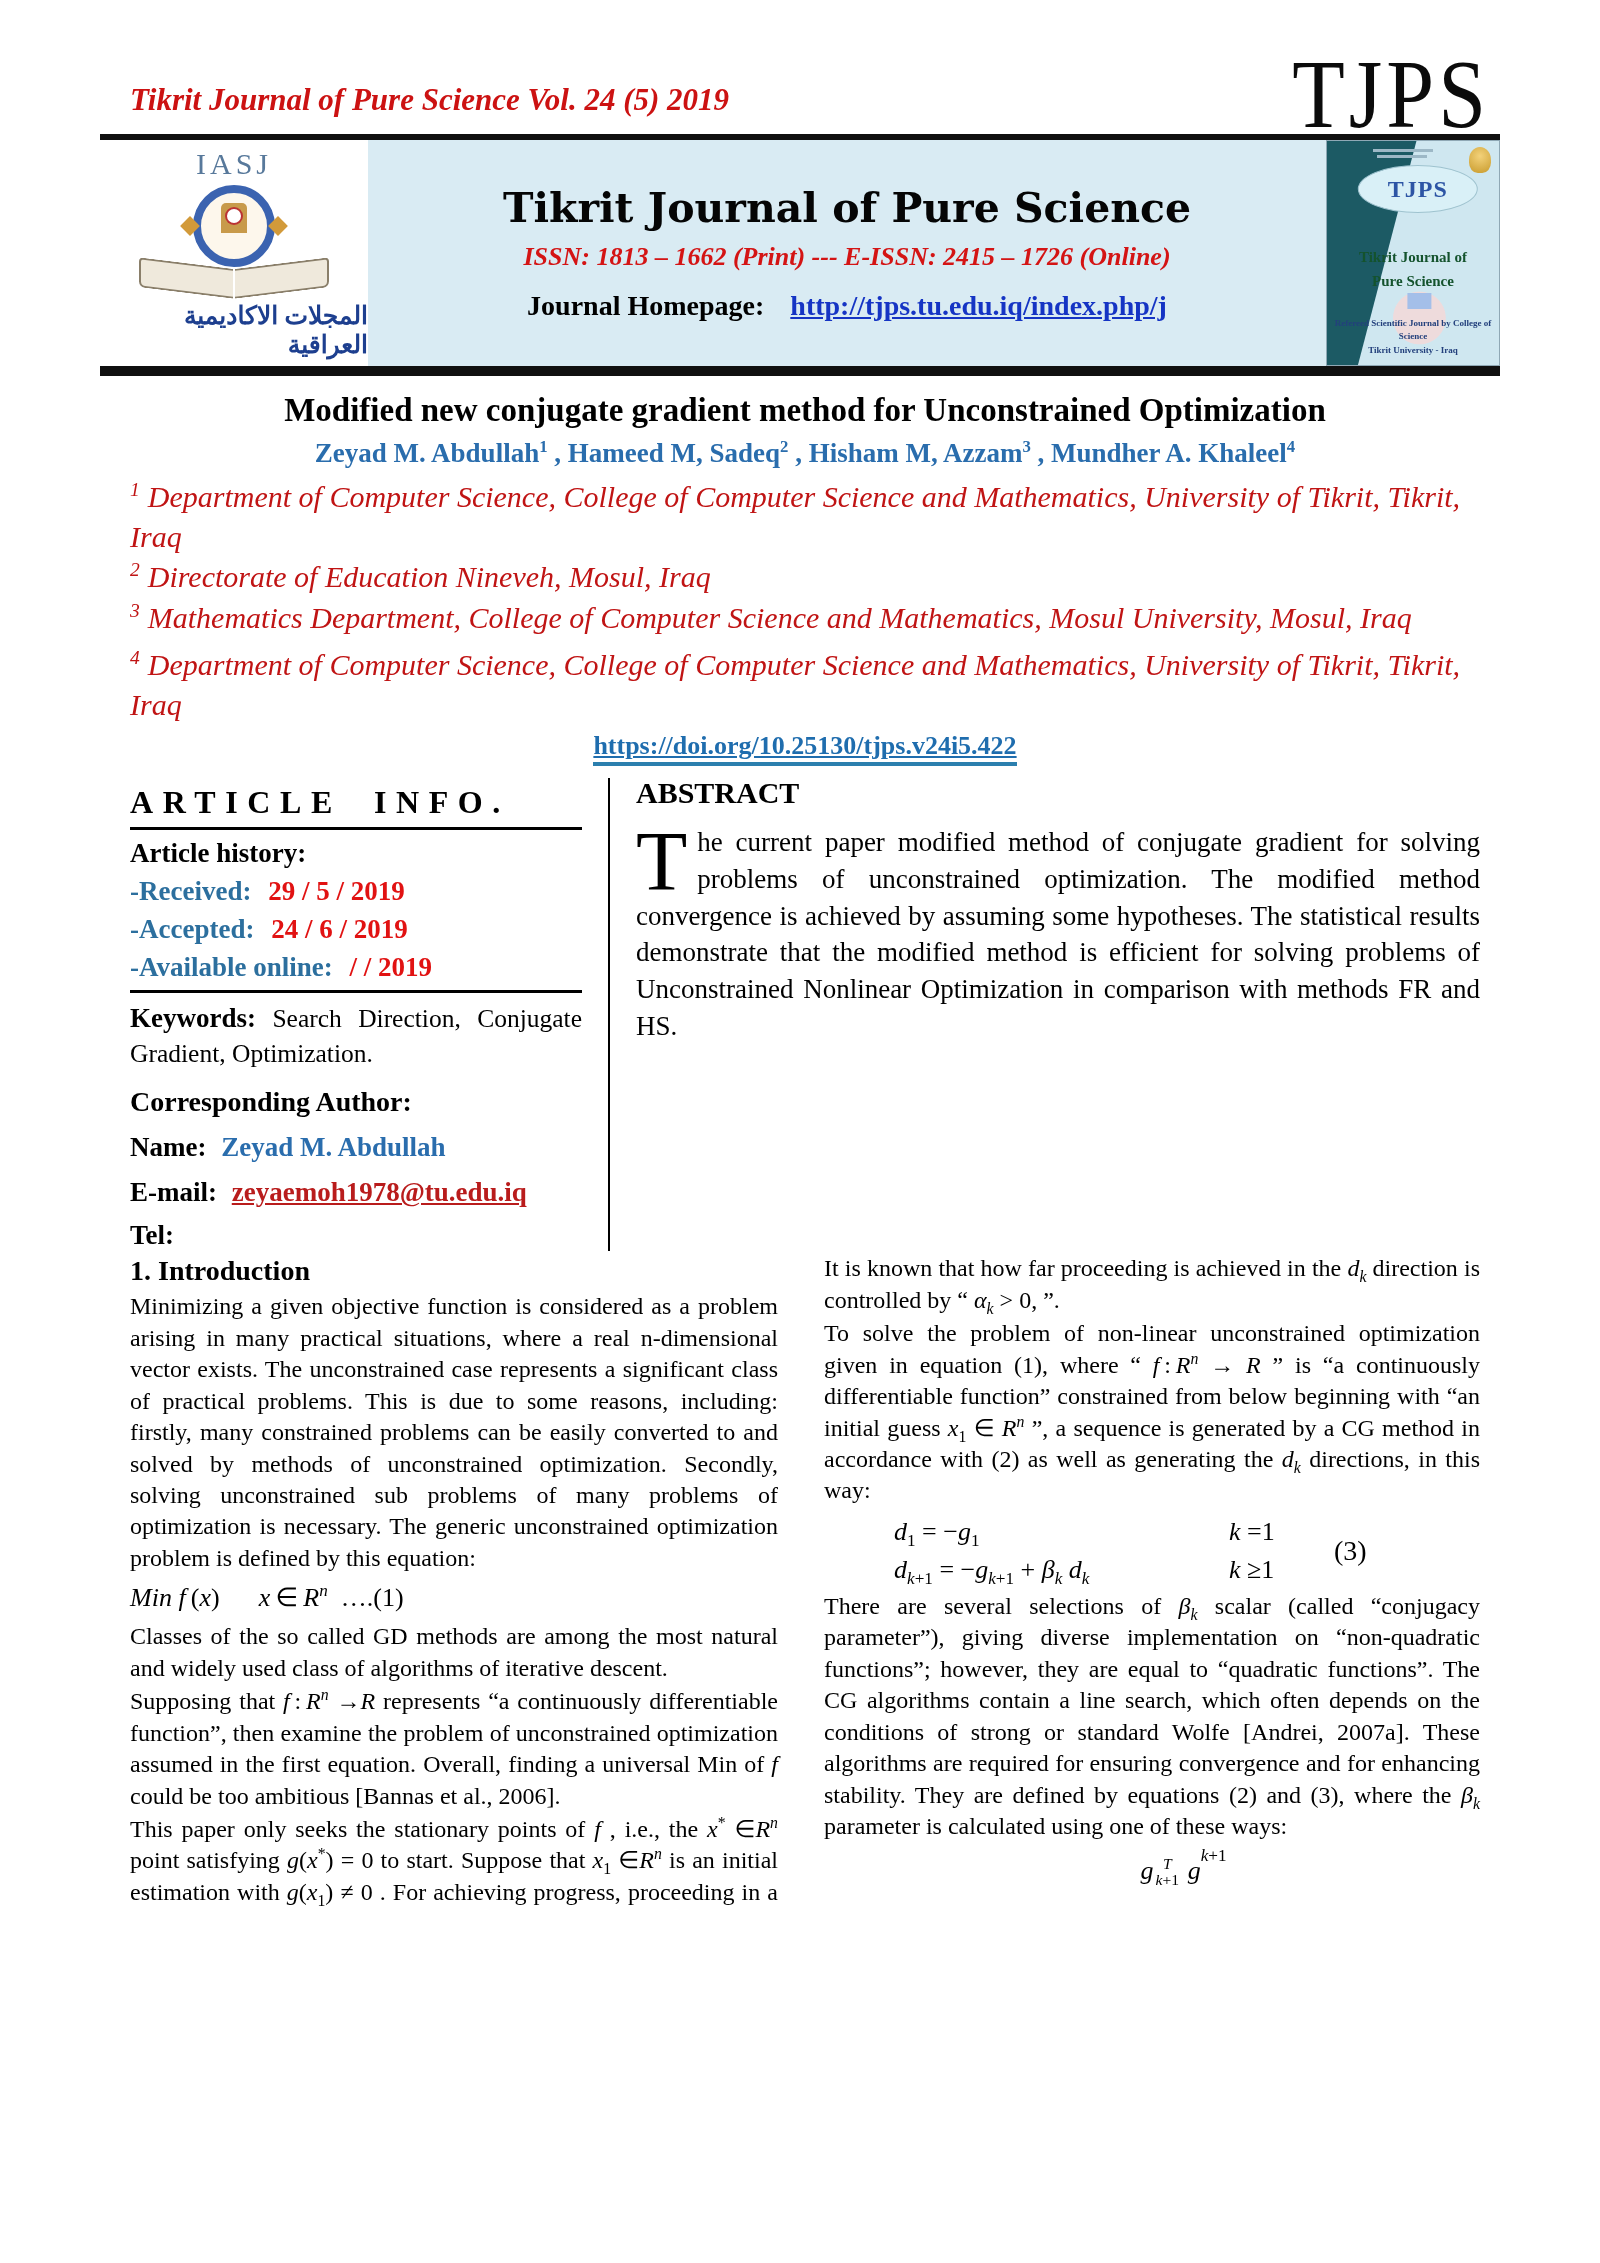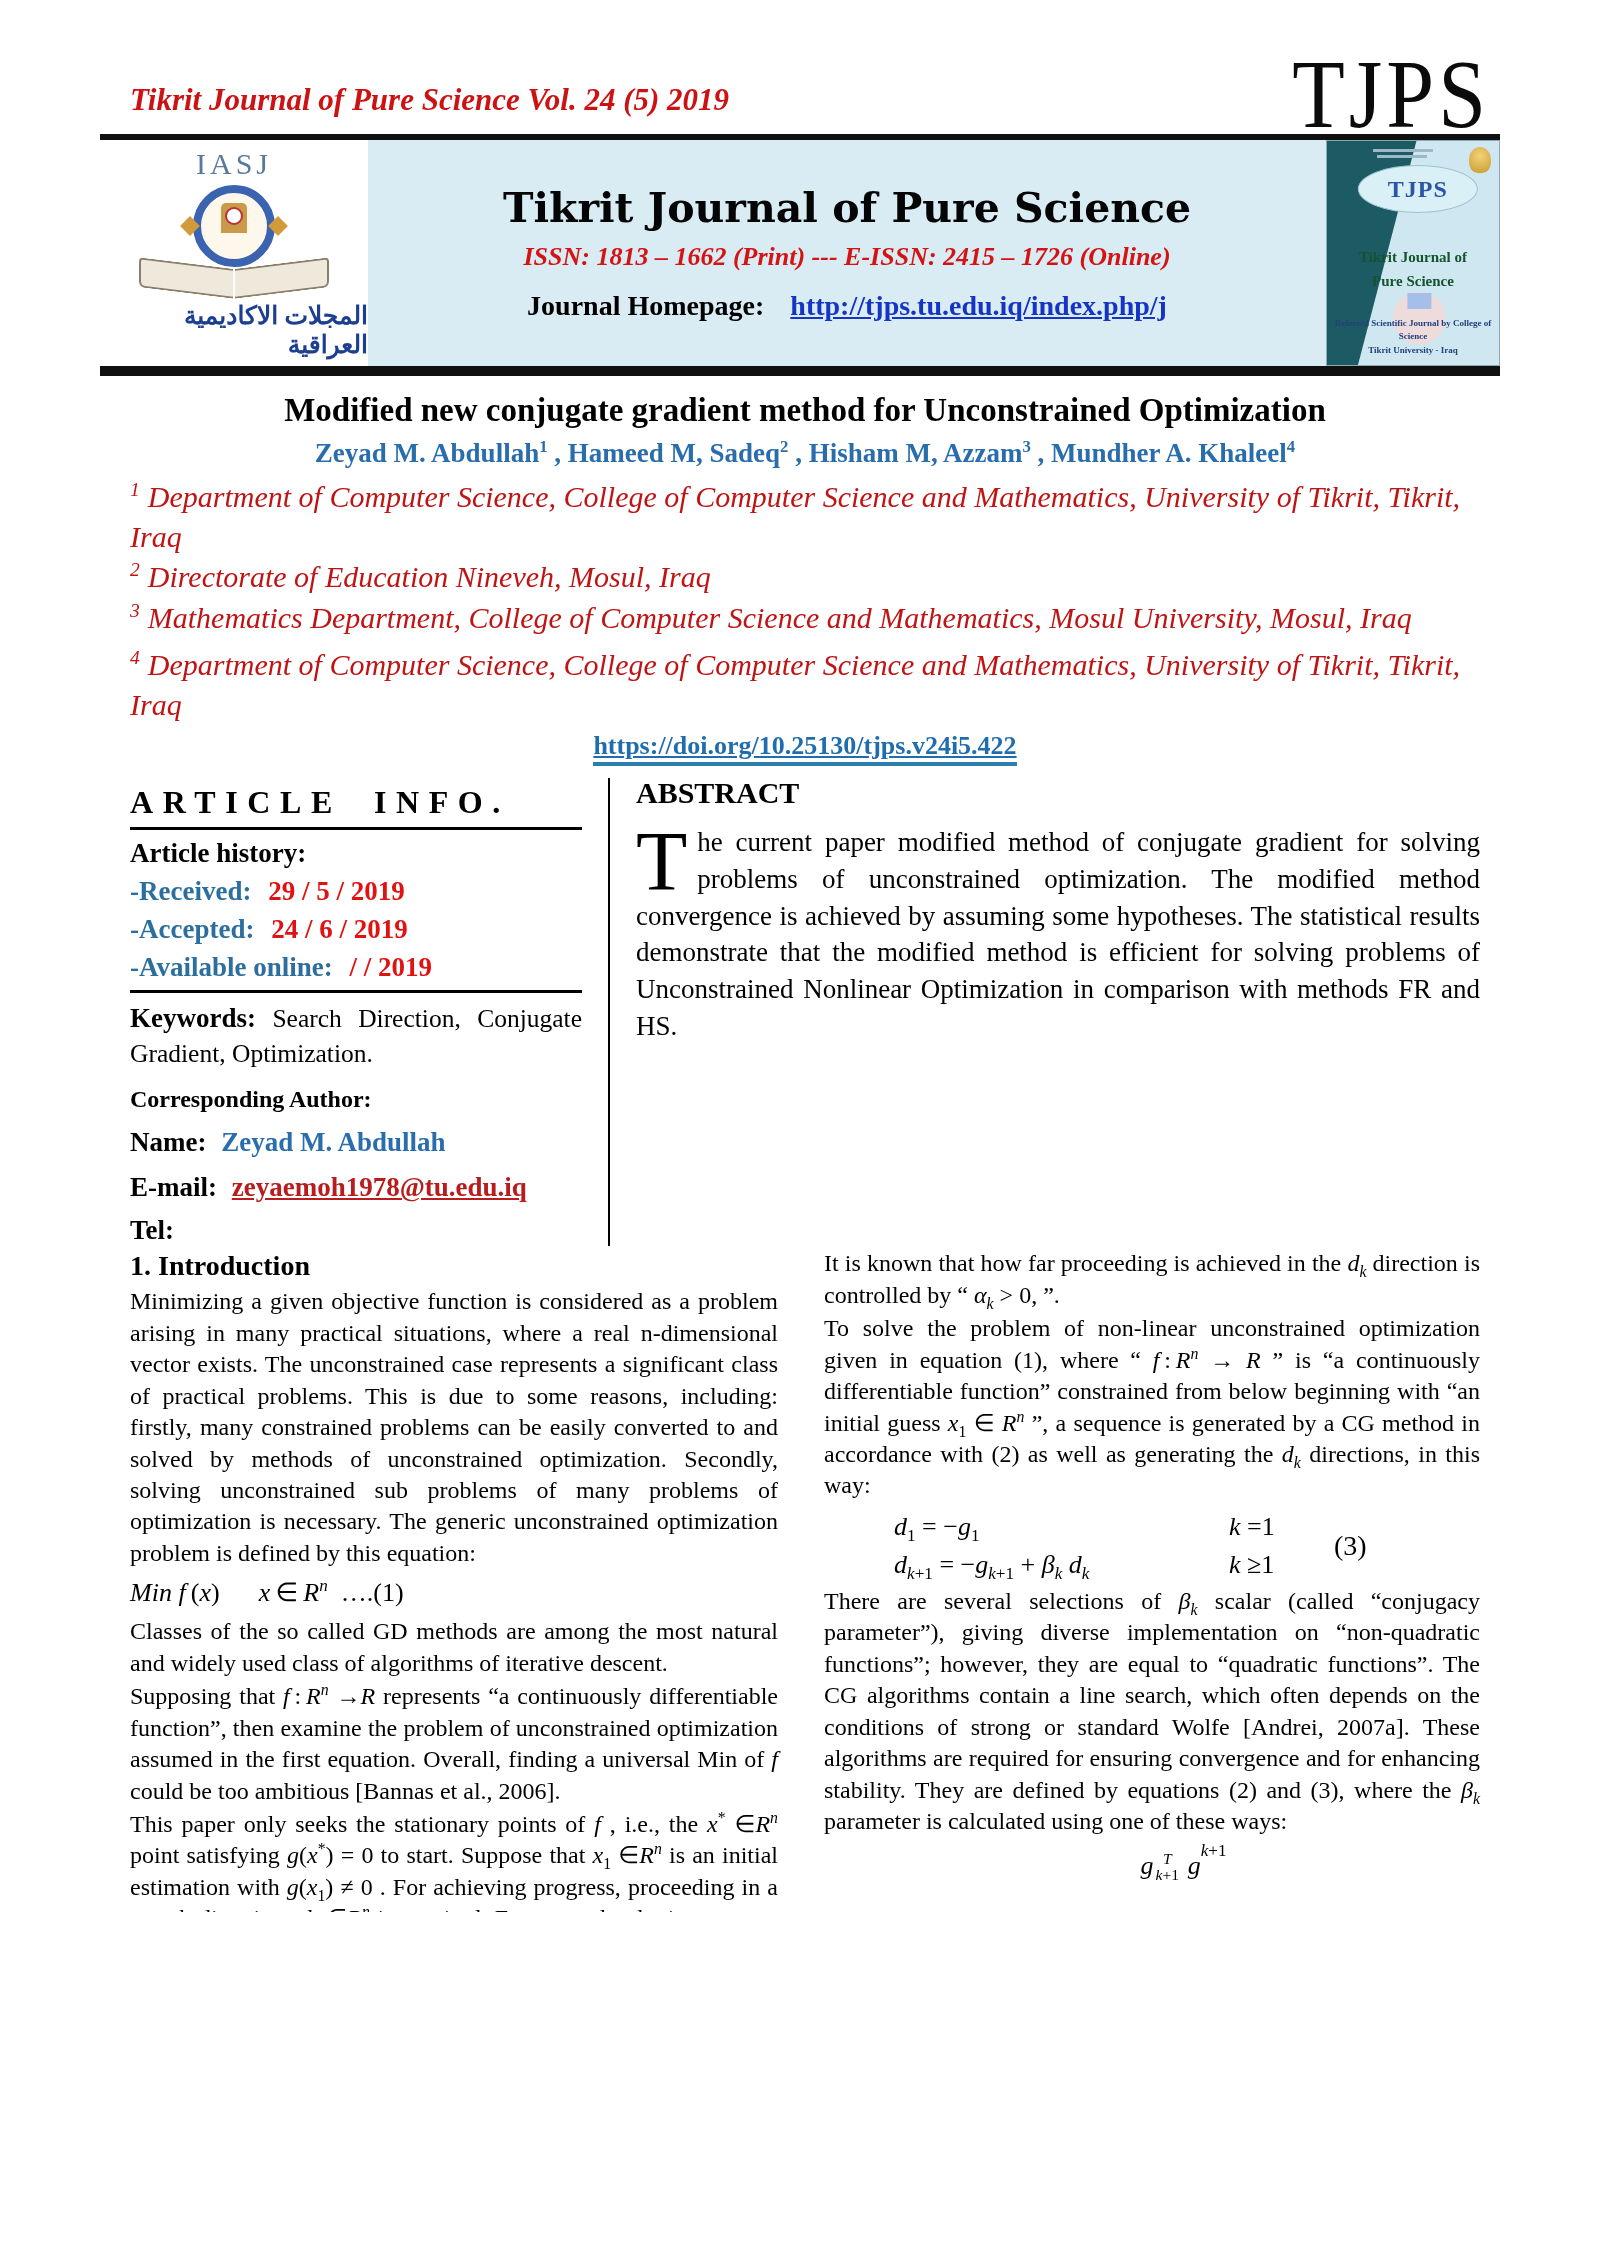--- a/index.html
+++ b/index.html
@@ -79,21 +79,21 @@
   .vdivider{position:absolute;left:478px;top:4px;bottom:0;width:2px;background:#000;}
   .info-col{width:452px;padding-right:26px;}
   .info-heading{font-size:32px;font-weight:bold;letter-spacing:0.30em;word-spacing:0.45em;margin-top:10px;}
   .hrule{height:3px;background:#000;margin:6px 0 8px;}
   .history-label{font-weight:bold;font-size:27px;margin-bottom:4px;}
   .hist-line{font-size:27px;font-weight:bold;margin:7px 0;}
   .hist-line .hl{color:#2c6f9e;}
   .hist-line .hv{color:#e11212;margin-left:10px;}
   .keywords{font-size:25.5px;text-align:justify;margin:6px 0 0;line-height:1.32;}
   .keywords b{font-size:27px;}
-  .corr{font-weight:bold;font-size:24px;margin-top:16px;}
+  .corr{font-weight:bold;font-size:28px;margin-top:16px;}
   .info-line{font-size:27px;font-weight:bold;margin-top:14px;}
   .info-line .val-blue{color:#2a6dad;margin-left:8px;}
   .info-line .val-link{color:#b91c1c;text-decoration:underline;margin-left:8px;}
   .tel-line{font-weight:bold;font-size:27px;margin-top:12px;}
 
   .abs-col{flex:1;padding-left:28px;}
   .abs-heading{font-weight:bold;font-size:30px;margin-top:2px;}
   .abs-text{margin:14px 0 0;font-size:27px;line-height:1.36;text-align:justify;}
   .dropcap{float:left;font-size:84px;line-height:64px;padding:6px 10px 0 0;}
 

